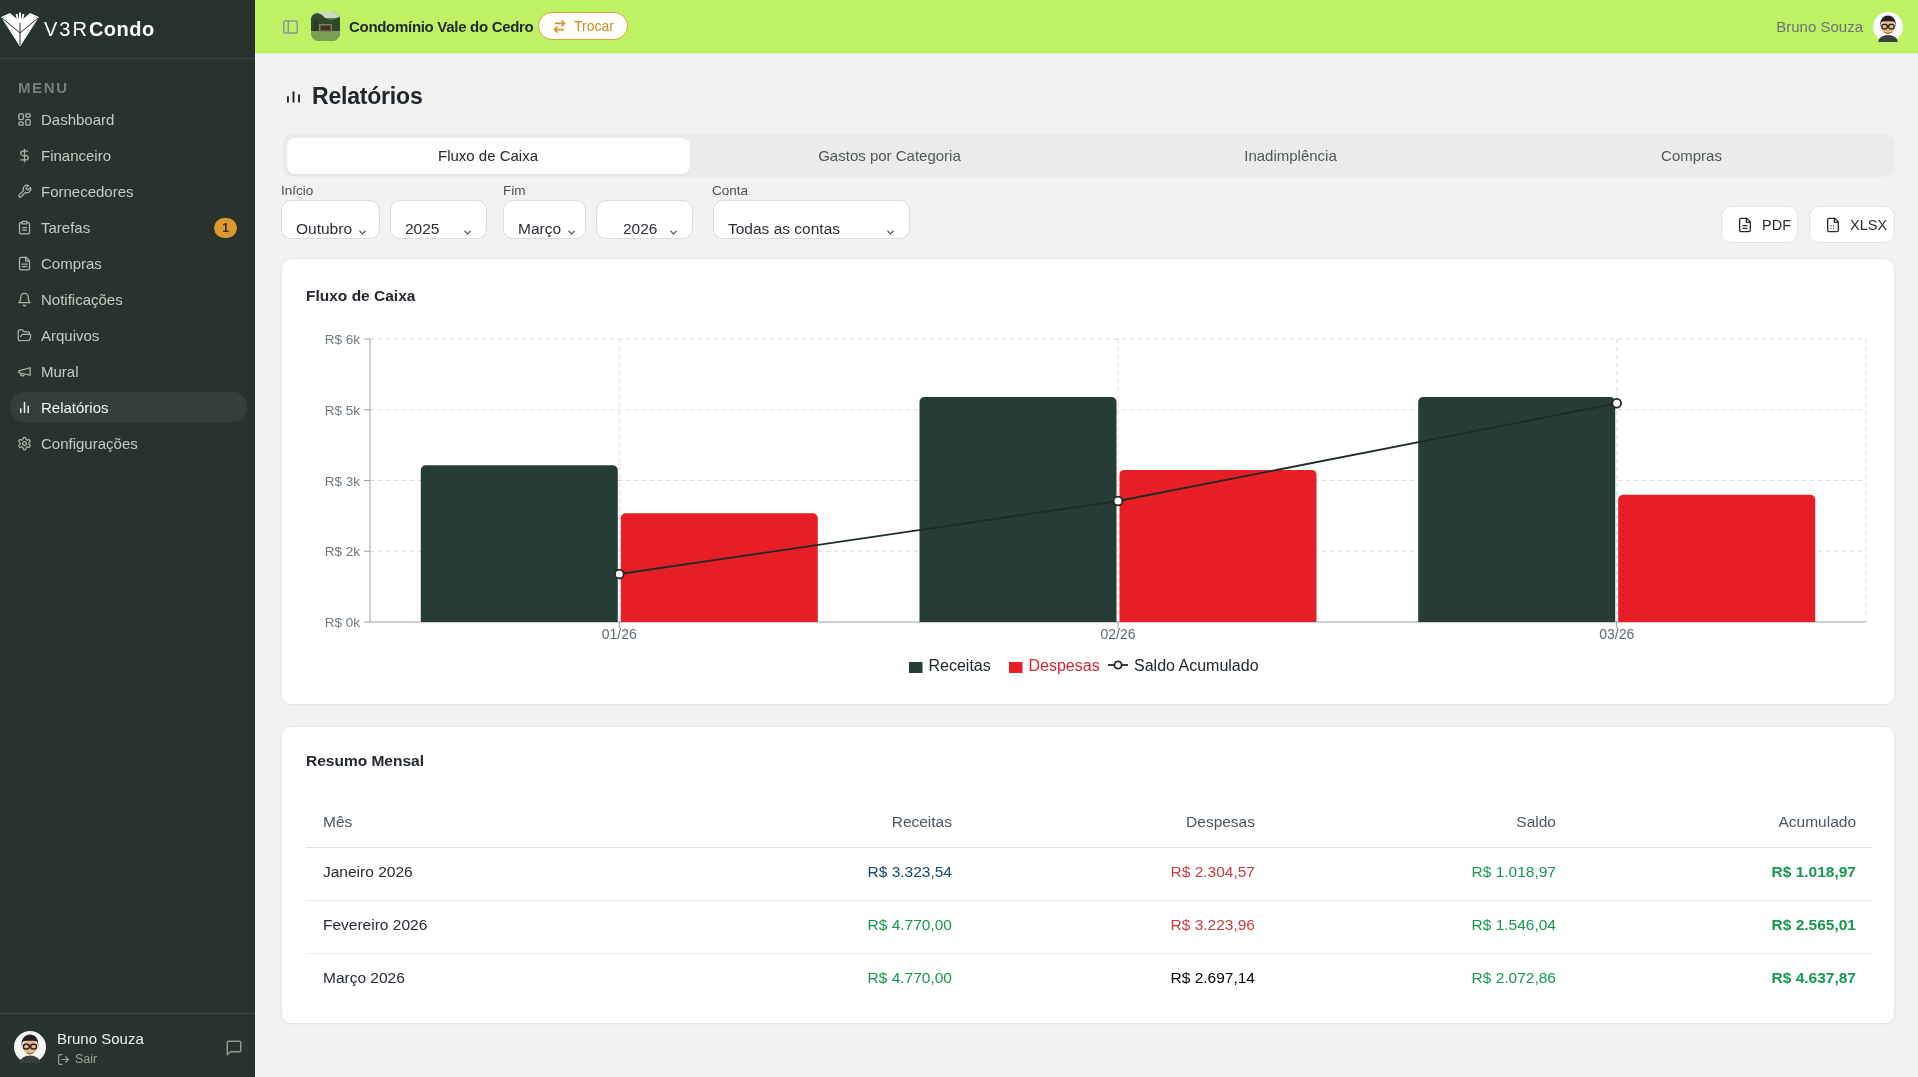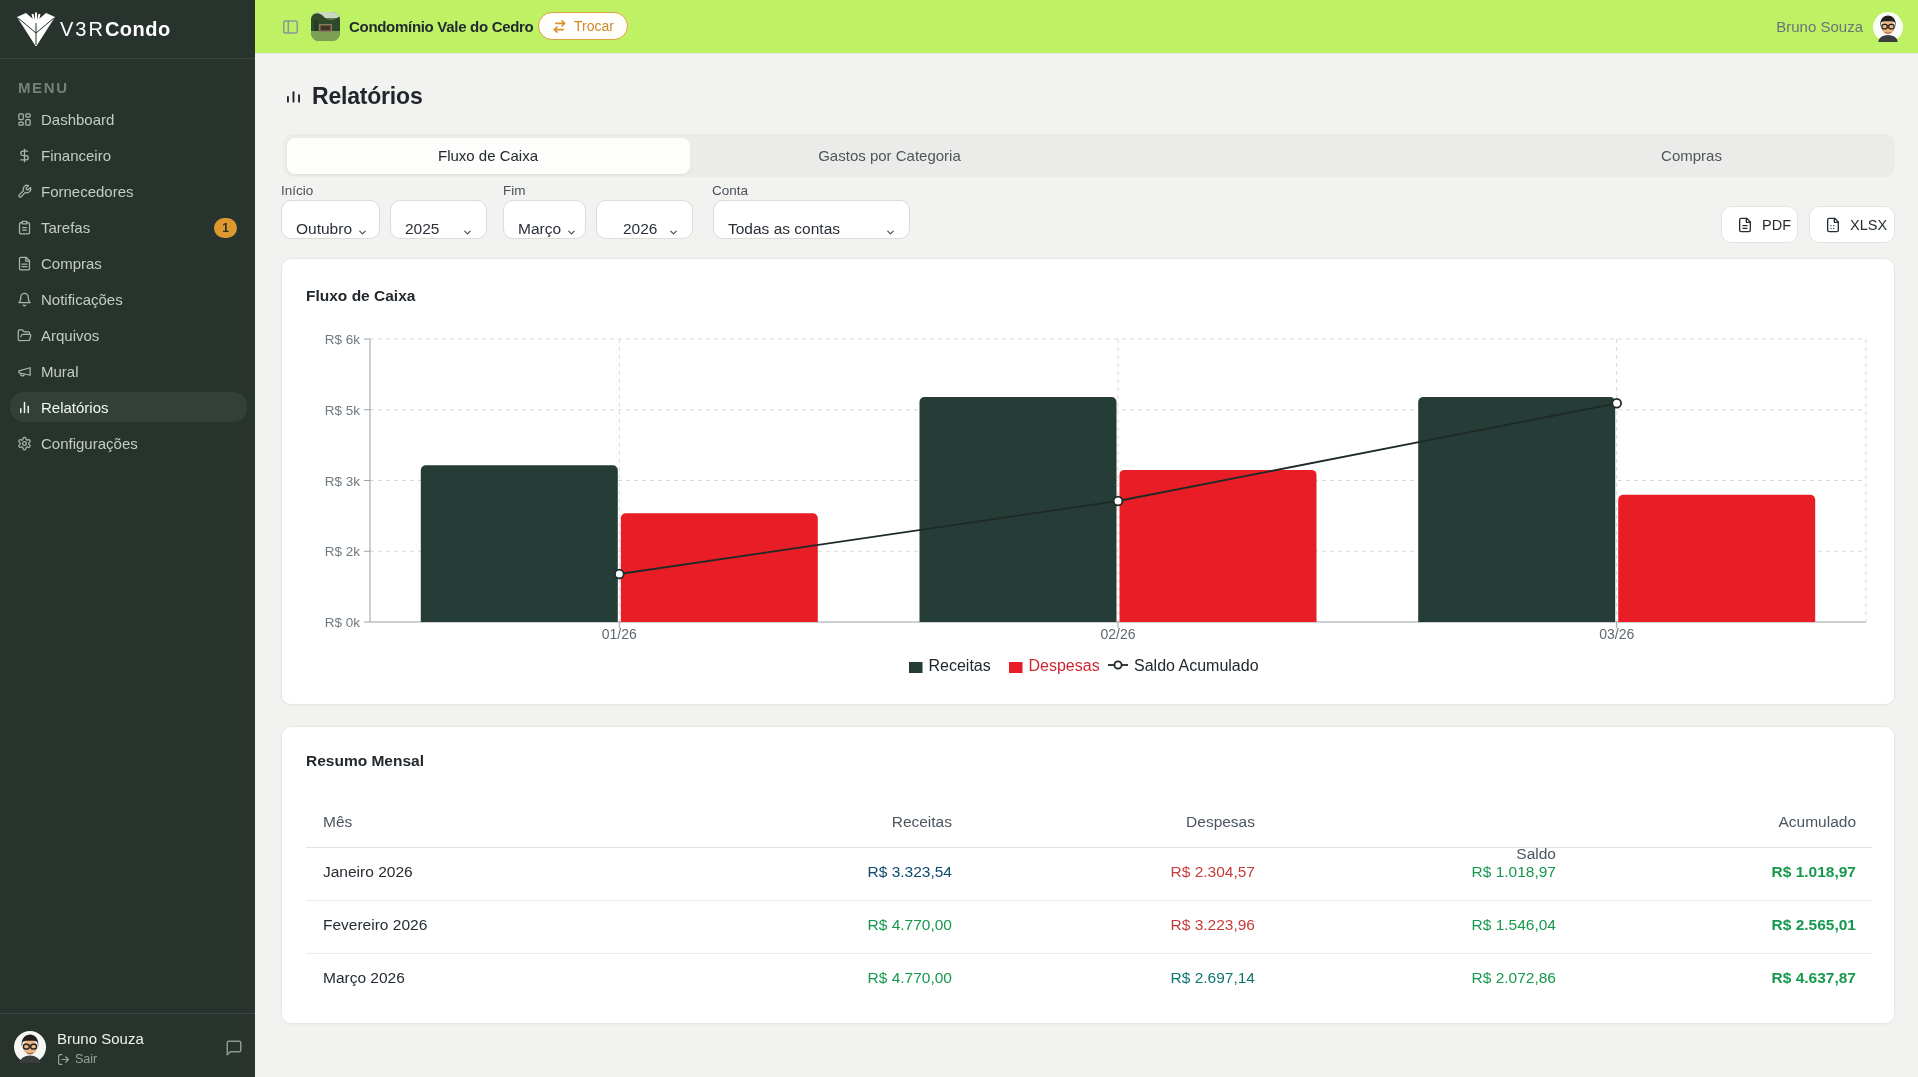--- a/index.html
+++ b/index.html
@@ -3,21 +3,21 @@
 <meta charset="utf-8">
 <title>Relatórios</title>
 <style>
   * { margin:0; padding:0; box-sizing:border-box; }
   html,body { width:1918px; height:1077px; overflow:hidden; }
   body { font-family:"Liberation Sans", sans-serif; background:#f2f2f0; position:relative; }
   .abs { position:absolute; }
 
   
   #sidebar { position:absolute; left:0; top:0; width:255px; height:1077px; background:#28332e; color:#c3ccc5; }
-  #logo { height:59px; display:flex; align-items:center; padding-left:16px; border-bottom:1px solid rgba(255,255,255,0.09); }
+  #logo { height:59px; display:flex; align-items:center; border-bottom:1px solid rgba(255,255,255,0.09); }
   #logo .wordmark { margin-left:4px; font-size:20px; color:#fff; letter-spacing:0.5px; }
   #logo .wordmark b { font-weight:700; }
   #logo .wordmark .v3r { font-weight:400; letter-spacing:2px; }
   #menulabel { position:absolute; left:18px; top:79px; font-size:15px; font-weight:700; letter-spacing:1.6px; color:#74807a; }
   .mitem { position:absolute; left:10px; width:237px; height:30px; border-radius:14px; display:flex; align-items:center; font-size:15px; color:#c3ccc5; }
   .mitem svg { margin-left:7px; width:15px; height:15px; flex:none; }
   .mitem span { margin-left:9px; }
   .mitem.active { background:#333f39; color:#f4f7f4; }
   .badge { position:absolute; right:10px; top:6px; width:23px; height:20px; background:#dd9830; border-radius:10px; color:#33301f; font-size:12px; font-weight:600; display:flex; align-items:center; justify-content:center; }
   #userbox { position:absolute; left:0; bottom:0; width:255px; height:64px; border-top:1px solid rgba(255,255,255,0.1); }
@@ -201,20 +201,21 @@
   <svg class="abs" style="left:284px; top:85px;" width="19" height="19" viewBox="0 0 24 24" fill="none" stroke="#20262b" stroke-width="2.4" stroke-linecap="round">
       <line x1="5" y1="21" x2="5" y2="15"></line>
       <line x1="12" y1="21" x2="12" y2="9"></line>
       <line x1="19" y1="21" x2="19" y2="13"></line>
     </svg>
   <div id="pagetitle">Relatórios</div>
 
   <div id="tabs">
     <div class="tab on" style="left:3.5px;">Fluxo de Caixa</div>
     <div class="tab" style="left:405px;">Gastos por Categoria</div>
+    <div class="tab" style="left:806px;">Inadimplência</div>
     <div class="tab" style="left:1207px;">Compras</div>
   </div>
 
   <div class="flabel" style="left:281px; top:183px;">Início</div>
   <div class="flabel" style="left:503px; top:183px;">Fim</div>
   <div class="flabel" style="left:712px; top:183px;">Conta</div>
 
   <div class="dd" style="left:281px; width:99px;">
       <span class="tx">Outubro</span>
       <svg style="margin-left:5px" width="11" height="11" viewBox="0 0 24 24" fill="none" stroke="#454c52" stroke-width="2.6" stroke-linecap="round" stroke-linejoin="round">
@@ -333,38 +334,38 @@
       </g>
     </svg>
   </div>
 
   <div class="card" style="left:281px; top:726px; width:1614px; height:298px;">
     <div class="cardtitle" style="top:25px;">Resumo Mensal</div>
     <div class="abs" style="left:24px; top:69px; width:1566px; height:52px; border-bottom:1px solid #e3e3e0; color:#4a5560; font-size:15px;">
       <div class="cell" style="left:17px; top:17px;">Mês</div>
       <div class="cell" style="right:920px; top:17px;">Receitas</div>
       <div class="cell" style="right:617px; top:17px;">Despesas</div>
-      <div class="cell" style="right:316px; top:17px;margin-top:32px;">Saldo</div>
+      <div class="cell" style="right:316px; top:17px;">Saldo</div>
       <div class="cell" style="right:16px; top:17px;">Acumulado</div>
     </div>
     <div class="abs" style="left:24px; top:121px; width:1566px; height:53px; border-bottom:1px solid #ebebe8; font-size:15.5px;">
       <div class="cell" style="left:17px; top:15px; color:#262c33;">Janeiro 2026</div>
       <div class="cell" style="right:920px; top:15px; color:#0c4a6e;text-align:right;">R$ 3.323,54</div>
       <div class="cell" style="right:617px; top:15px; color:#c63c3c;">R$ 2.304,57</div>
       <div class="cell" style="right:316px; top:15px; color:#16994d;">R$ 1.018,97</div>
       <div class="cell" style="right:16px; top:15px; color:#16994d; font-weight:700;">R$ 1.018,97</div>
     </div>
     <div class="abs" style="left:24px; top:174px; width:1566px; height:53px; border-bottom:1px solid #ebebe8; font-size:15.5px;">
       <div class="cell" style="left:17px; top:15px; color:#262c33;">Fevereiro 2026</div>
       <div class="cell" style="right:920px; top:15px; color:#16994d;">R$ 4.770,00</div>
       <div class="cell" style="right:617px; top:15px; color:#c63c3c;">R$ 3.223,96</div>
       <div class="cell" style="right:316px; top:15px; color:#16994d;">R$ 1.546,04</div>
       <div class="cell" style="right:16px; top:15px; color:#16994d; font-weight:700;">R$ 2.565,01</div>
     </div>
     <div class="abs" style="left:24px; top:227px; width:1566px; height:53px; font-size:15.5px;">
       <div class="cell" style="left:17px; top:15px; color:#262c33;">Março 2026</div>
       <div class="cell" style="right:920px; top:15px; color:#16994d;">R$ 4.770,00</div>
-      <div class="cell" style="right:617px; top:15px; color:#0f766e;">R$ 2.697,14</div>
+      <div class="cell" style="right:617px; top:15px; color:#000000;">R$ 2.697,14</div>
       <div class="cell" style="right:316px; top:15px; color:#16994d;">R$ 2.072,86</div>
       <div class="cell" style="right:16px; top:15px; color:#16994d; font-weight:700;">R$ 4.637,87</div>
     </div>
   </div>
 </div>
 
 </body></html>

